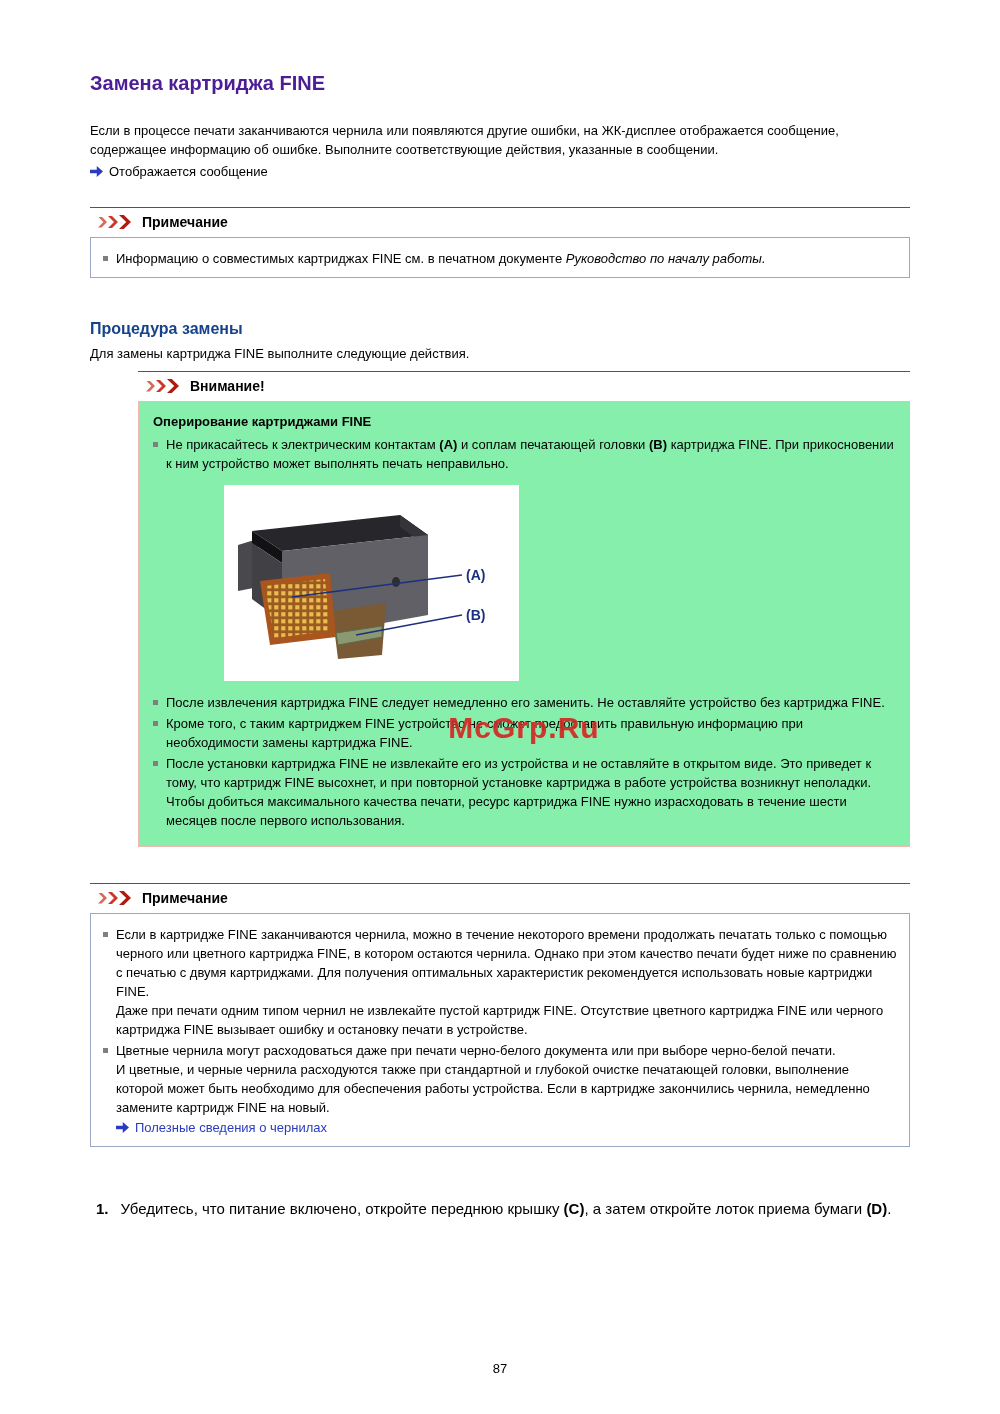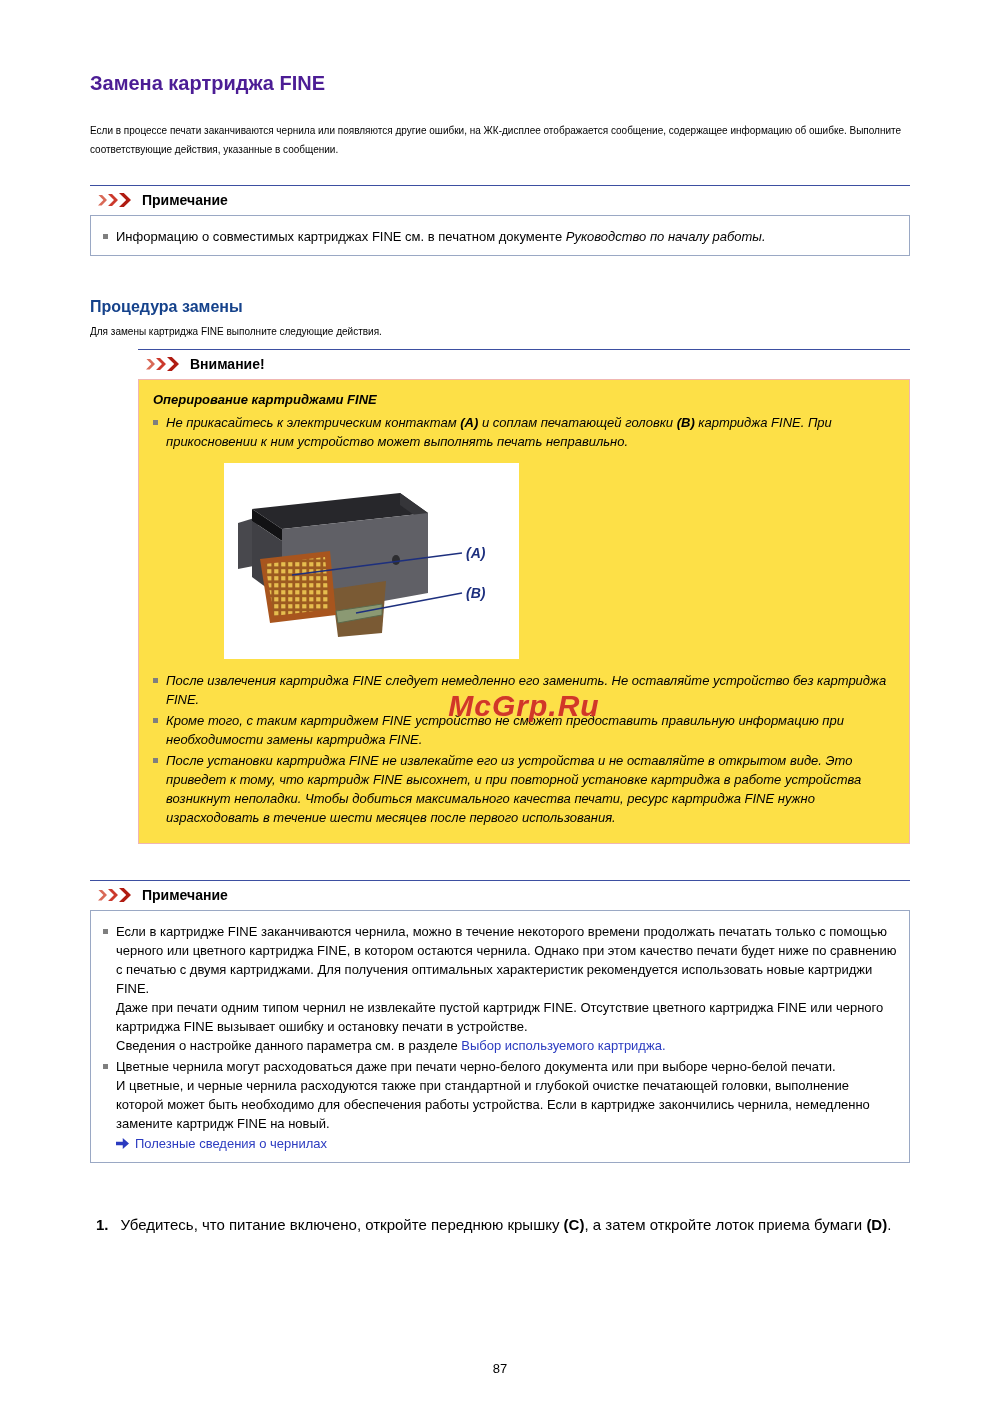--- a/index.html
+++ b/index.html
@@ -4,21 +4,21 @@
 <style>
   * { margin:0; padding:0; box-sizing:border-box; }
   html,body { background:#ffffff; }
   body {
     width:1000px; height:1414px; position:relative; overflow:hidden;
     font-family:"Liberation Sans", sans-serif; color:#000;
   }
   .content { padding:72px 90px 0 90px; }
 
   h1.page-title { font-size:20px; font-weight:bold; color:#4c1d95; margin-bottom:26px; }
-  .body-text { font-size:10px; line-height:19px; }
+  .body-text { font-size:13px; line-height:19px; }
   h2.section-heading { font-size:16px; font-weight:bold; color:#15428b; margin-top:42px; margin-bottom:6px; }
 
   .linkrow { display:flex; align-items:center; gap:6px; margin-top:3px; font-size:13px; line-height:19px; }
   .arrow-icon {
     display:inline-block; flex:none; width:13px; height:11px; background:#2b3bc0;
     clip-path:polygon(0 33%,52% 33%,52% 0,100% 50%,52% 100%,52% 67%,0 67%);
   }
   .plainlink { color:#000; text-decoration:none; cursor:pointer; }
   .bluelink { color:#2b3bc0; text-decoration:none; cursor:pointer; }
 
@@ -26,21 +26,21 @@
     border-top:1px solid #3d4fa1; display:flex; align-items:center; gap:10px;
     padding:6px 0 7px 8px; font-weight:bold; font-size:14px;
   }
   .chevrons { display:inline-flex; align-items:center; flex:none; }
   .chev { display:inline-block; margin-right:1px; clip-path:polygon(0 0,40% 0,100% 50%,40% 100%,0 100%,60% 50%); }
   .c1 { width:9px;  height:11px; background:#d96a58; }
   .c2 { width:10px; height:12px; background:#cc392c; }
   .c3 { width:12px; height:14px; background:#b01c12; }
 
   .note-box { border:1px solid #9aa8c4; padding:9px 12px; font-size:13px; line-height:19px; }
-  .warn-box { background:#fde047; border:1px solid #f0b6b2; padding:10px 14px 16px 14px; font-size:13px; line-height:19px; position:relative;font-style:italic; }
+  .warn-box { background:#86efac; border:1px solid #f0b6b2; padding:10px 14px 16px 14px; font-size:13px; line-height:19px; position:relative; }
   .warn-sub { font-weight:bold; margin-bottom:4px; }
 
   .bullet { display:flex; gap:8px; margin-top:2px; }
   .bullet-sq { flex:none; width:5px; height:5px; background:#7f7f7f; margin-top:7px; }
   .bullet-text { flex:1; }
   .b { font-weight:bold; }
   .it { font-style:italic; }
 
   .note1-wrap { margin-top:26px; }
   .warn-wrap { margin-top:8px;padding-left:48px; }
@@ -63,20 +63,24 @@
 </style>
 </head>
 <body>
 
 <div class="content">
 
   <h1 class="page-title">Замена картриджа FINE</h1>
 
   <p class="body-text">Если в процессе печати заканчиваются чернила или появляются другие ошибки, на ЖК-дисплее отображается сообщение, содержащее информацию об ошибке. Выполните соответствующие действия, указанные в сообщении.</p>
 
+  <div class="linkrow">
+    <span class="arrow-icon"></span>
+    <a class="plainlink">Отображается сообщение</a>
+  </div>
 
   <div class="note1-wrap">
     <div class="callout-head">
       <span class="chevrons">
           <i class="chev c1"></i>
           <i class="chev c2"></i>
           <i class="chev c3"></i>
         </span>
       <span>Примечание</span>
     </div>
@@ -167,23 +171,20 @@
           <i class="chev c3"></i>
         </span>
       <span>Примечание</span>
     </div>
     <div class="note-box">
       <div class="bullet">
         <span class="bullet-sq"></span>
         <div class="bullet-text">
           <div>Если в картридже FINE заканчиваются чернила, можно в течение некоторого времени продолжать печатать только с помощью черного или цветного картриджа FINE, в котором остаются чернила. Однако при этом качество печати будет ниже по сравнению с печатью с двумя картриджами. Для получения оптимальных характеристик рекомендуется использовать новые картриджи FINE.</div>
           <div>Даже при печати одним типом чернил не извлекайте пустой картридж FINE. Отсутствие цветного картриджа FINE или черного картриджа FINE вызывает ошибку и остановку печати в устройстве.</div>
-          <div>
-            <span>Сведения о настройке данного параметра см. в разделе </span><a class="bluelink">Выбор используемого картриджа.</a>
-          </div>
         </div>
       </div>
       <div class="bullet">
         <span class="bullet-sq"></span>
         <div class="bullet-text">
           <div>Цветные чернила могут расходоваться даже при печати черно-белого документа или при выборе черно-белой печати.</div>
           <div>И цветные, и черные чернила расходуются также при стандартной и глубокой очистке печатающей головки, выполнение которой может быть необходимо для обеспечения работы устройства. Если в картридже закончились чернила, немедленно замените картридж FINE на новый.</div>
           <div class="linkrow" style="margin-top:1px;">
             <span class="arrow-icon"></span>
             <a class="bluelink">Полезные сведения о чернилах</a>

